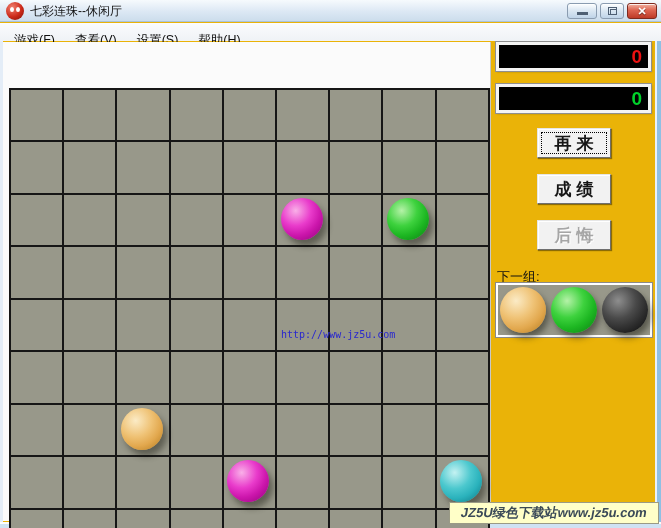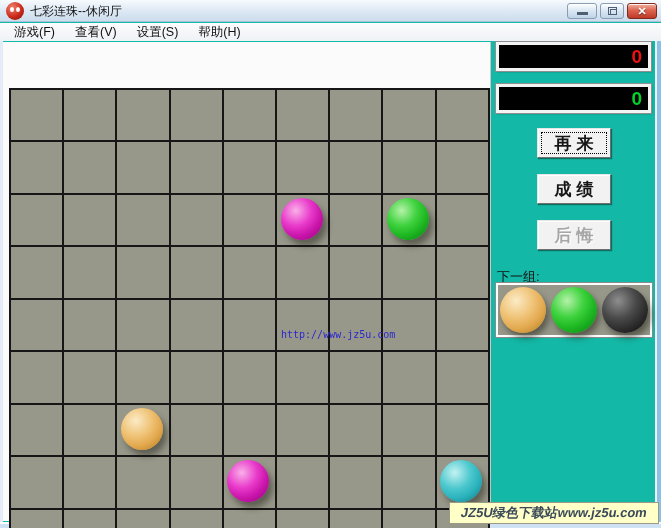--- a/index.html
+++ b/index.html
@@ -1,17 +1,17 @@
 <!DOCTYPE html>
 <html><head>
 <meta charset="utf-8">
 <style>
   * { margin:0; padding:0; box-sizing:border-box; }
   html,body { width:661px; height:528px; background:#fff; font-family:"Liberation Sans", sans-serif; }
-  .window { position:relative; width:661px; height:528px; overflow:hidden; background:#14b8a6; }
+  .window { position:relative; width:661px; height:528px; overflow:hidden; background:#eab308; }
 
   
   .titlebar { position:absolute; left:0; top:0; width:661px; height:22px;
     background:linear-gradient(#F6FAFD,#DCE8F4 55%,#CCDDEC);
     border-bottom:1px solid #AAC3DA; }
   .app-icon { position:absolute; left:6px; top:2px; width:18px; height:18px; border-radius:50%;
     background:radial-gradient(circle at 35% 30%, #F08070 0%, #CC2A1A 55%, #7A0E06 100%); }
   .app-icon .eye { position:absolute; top:5px; width:4px; height:5px; border-radius:50%; background:#fff; }
   .app-icon .eye.l { left:4px; } .app-icon .eye.r { left:10px; }
   .title-text { position:absolute; left:30px; top:0; height:22px; line-height:22px;
@@ -24,21 +24,21 @@
   .winbtn.close { left:627px; width:30px; background:linear-gradient(#F2B3A3,#DD6450 45%,#BE3A27);
     border-color:#7E2A1E; color:#fff; font-size:11px; font-weight:bold; text-align:center;
     line-height:14px; text-shadow:0 1px 1px rgba(0,0,0,.5); }
   .glyph-minbar { position:absolute; left:9px; bottom:3px; width:11px; height:3px; background:#4E5F73; }
   .glyph-maxsq { position:absolute; left:7px; top:3px; width:9px; height:8px; border:1px solid #4E5F73; }
   .glyph-maxsq::after { content:""; position:absolute; left:1px; top:1px; width:5px; height:4px; border:1px solid #4E5F73; }
 
   
   .menubar { position:absolute; left:0; top:23px; width:661px; height:18px;
     background:linear-gradient(#FBFCFD,#EFF2F6); display:flex; align-items:center; padding-left:7px; }
-  .menu-item { font-size:12.5px; color:#101010; padding:0 7px; margin-right:6px; height:18px; line-height:18px; }
+  .menu-item { font-size:12.5px; color:#101010; padding:8px 7px; margin-right:6px; height:18px; line-height:18px; }
 
   
   .edge-left  { position:absolute; left:0; top:41px; width:3px; height:487px; background:#E4EDF7; }
   .edge-right { position:absolute; left:655px; top:41px; width:6px; height:487px; background:linear-gradient(to right,#EAF2F9 0 2px,#8FC0E4 2px 6px); }
   .edge-bottom{ position:absolute; left:0; top:522px; width:661px; height:6px; background:linear-gradient(#FDFDFD 0 2px,#CFE2F3 2px 6px); }
 
   
   .board-frame { position:absolute; left:3px; top:42px; width:487px; height:479px;
     background:#FBFBFB; box-shadow:1px 0 0 #C8C8C8; }
   .board { position:absolute; left:6px; top:46px; width:481px; height:474px;

